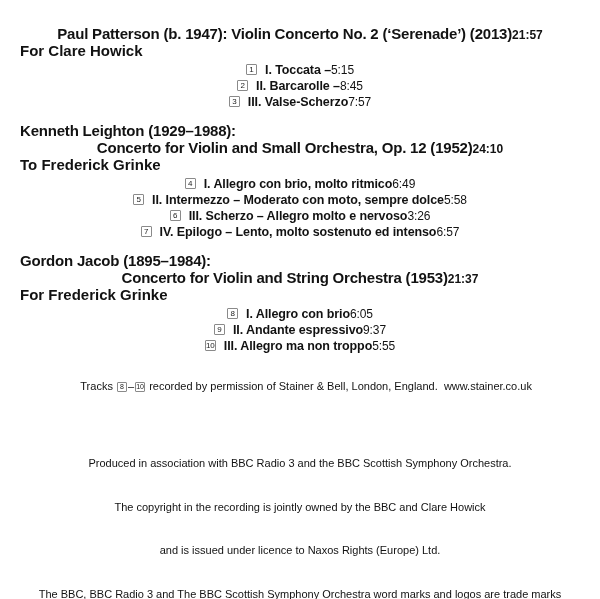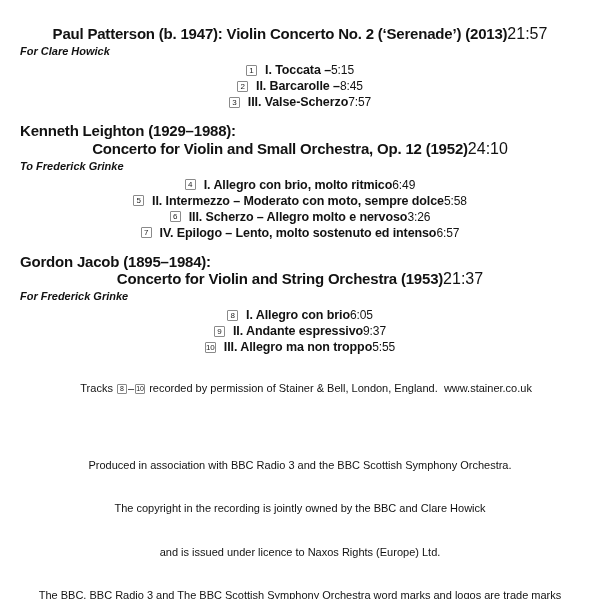--- a/index.html
+++ b/index.html
@@ -10,24 +10,24 @@
     color: #121212;
   }
   .page { padding: 25px 20px 0 20px; }
 
   .row { display: flex; justify-content: center; align-items: baseline; }
 
   .work-heading {
     font-size: 15px; font-weight: bold; line-height: 17.5px;
     letter-spacing: -0.2px;
   }
-  .work-duration { font-size: 16px; font-weight: normal; }
+  .work-duration { font-size: 12px; font-weight: bold; }
 
   .dedication {
-    font-size: 11px; font-weight: bold; font-style: italic;
+    font-size: 15px; font-weight: bold; 
     line-height: 14px; margin: 1px 0 4px 0;
   }
 
   .track-row { font-size: 12.5px; font-weight: bold; line-height: 16px; letter-spacing: -0.1px; }
   .track-main { display: inline-flex; align-items: baseline; }
   .num-box {
     display: inline-block; width: 11px; height: 11px;
     border: 1px solid #8a8a8a; border-radius: 1px;
     font-size: 8px; font-weight: normal; color: #222;
     line-height: 9px; text-align: center;

